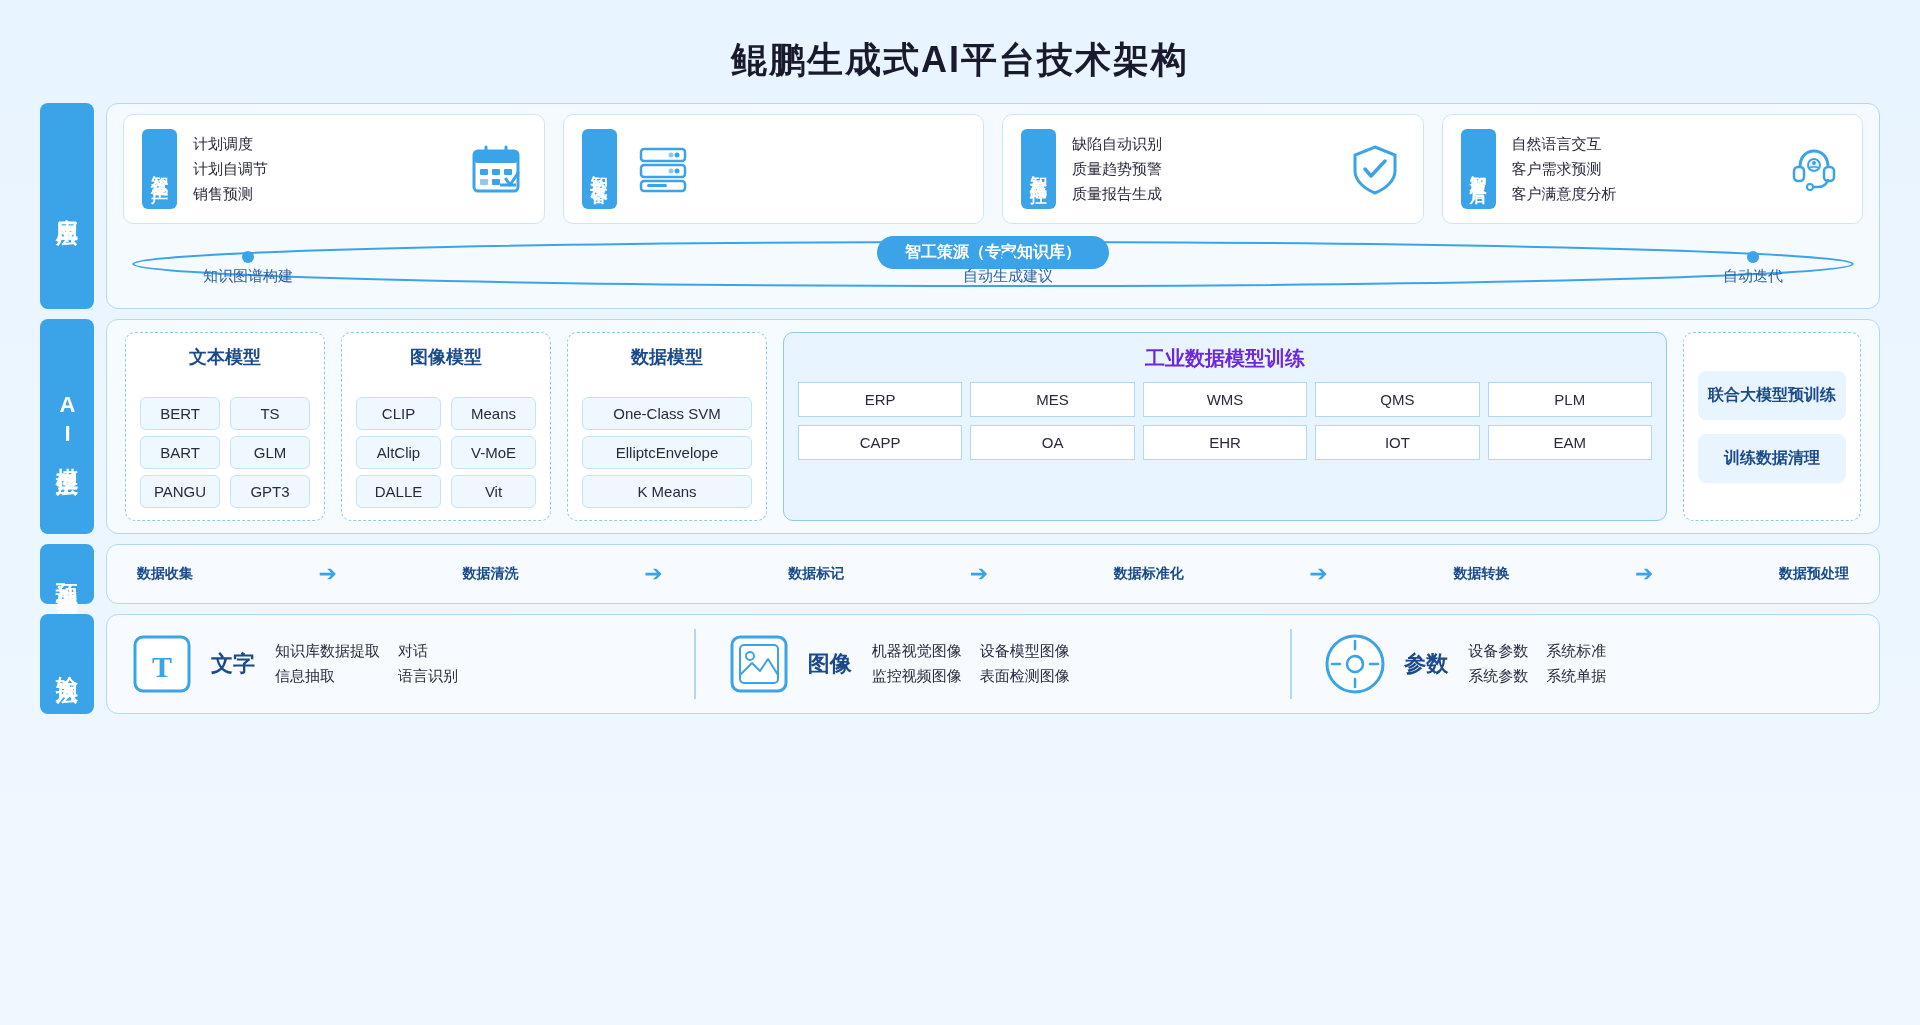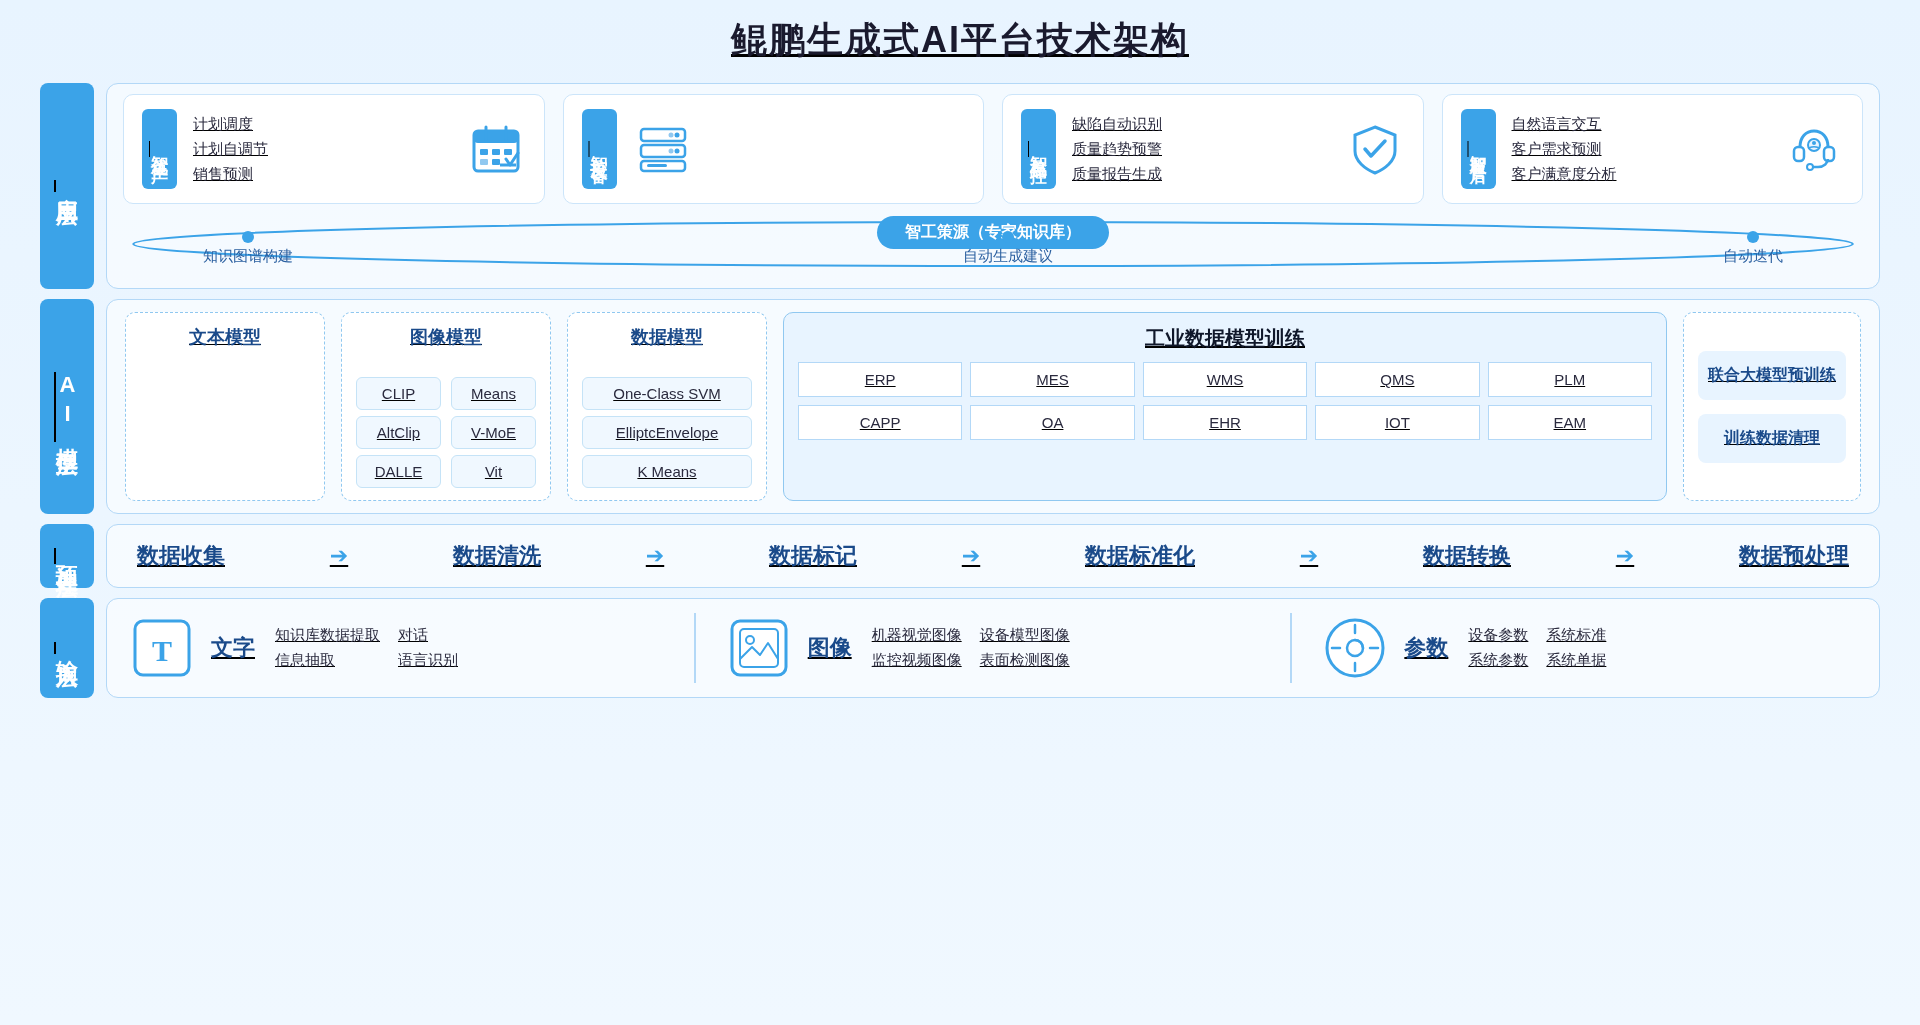--- a/index.html
+++ b/index.html
@@ -7,22 +7,21 @@
       font-family: 'Microsoft YaHei', 'PingFang SC', Arial, sans-serif;
       background: #f0f7ff;
       width: 1920px;
       min-height: 1025px;
       overflow: hidden;
     }
     .main-container {
       width: 1920px;
       min-height: 1025px;
       background: linear-gradient(180deg, #e8f4ff 0%, #f0f8ff 100%);
-      padding: 16px 40px 20px 40px;
-      text-decoration: underline;
+      padding: 36px 40px 20px 40px;
     }
     .page-title {
       text-align: center;
       font-size: 36px;
       font-weight: bold;
       color: #1a1a2e;
       margin-bottom: 18px;
       letter-spacing: 2px;
     }
 
@@ -191,21 +190,21 @@
     .industrial-box {
       background: #e8f4ff;
       border-radius: 10px;
       border: 1.5px solid #90c8f0;
       padding: 12px 14px;
       flex: 2;
     }
     .industrial-title {
       font-size: 20px;
       font-weight: bold;
-      color: #0f172a;
+      color: #6d28d9;
       text-align: center;
       margin-bottom: 10px;
     }
     .industrial-grid {
       display: grid;
       grid-template-columns: repeat(5, 1fr);
       gap: 8px;
     }
     .industrial-item {
       background: white;
@@ -244,21 +243,21 @@
       border: 1.5px solid #b3d8f7;
       padding: 16px 30px;
     }
     .preprocess-flow {
       display: flex;
       align-items: center;
       justify-content: space-between;
       gap: 0;
     }
     .preprocess-item {
-      font-size: 22px;
+      font-size: 14px;
       font-weight: bold;
       color: #1a4a8a;
     }
     .arrow-icon {
       font-size: 22px;
       color: #3ba3e8;
       margin: 0 8px;
     }
 
     
@@ -424,20 +423,28 @@
   </div>
 
   <div class="layer-row">
     <div class="layer-label">AI模型层</div>
     <div class="layer-content">
       <div class="ai-layer">
         <div class="ai-models-row">
 
           <div class="model-box" style="min-width:200px;">
             <div class="model-box-title">文本模型</div>
+            <div class="model-items-grid">
+              <div class="model-item">BERT</div>
+              <div class="model-item">TS</div>
+              <div class="model-item">BART</div>
+              <div class="model-item">GLM</div>
+              <div class="model-item">PANGU</div>
+              <div class="model-item">GPT3</div>
+            </div>
           </div>
 
           <div class="model-box" style="min-width:210px;">
             <div class="model-box-title">图像模型</div>
             <div class="model-items-grid">
               <div class="model-item">CLIP</div>
               <div class="model-item">Means</div>
               <div class="model-item">AltClip</div>
               <div class="model-item">V-MoE</div>
               <div class="model-item">DALLE</div>

